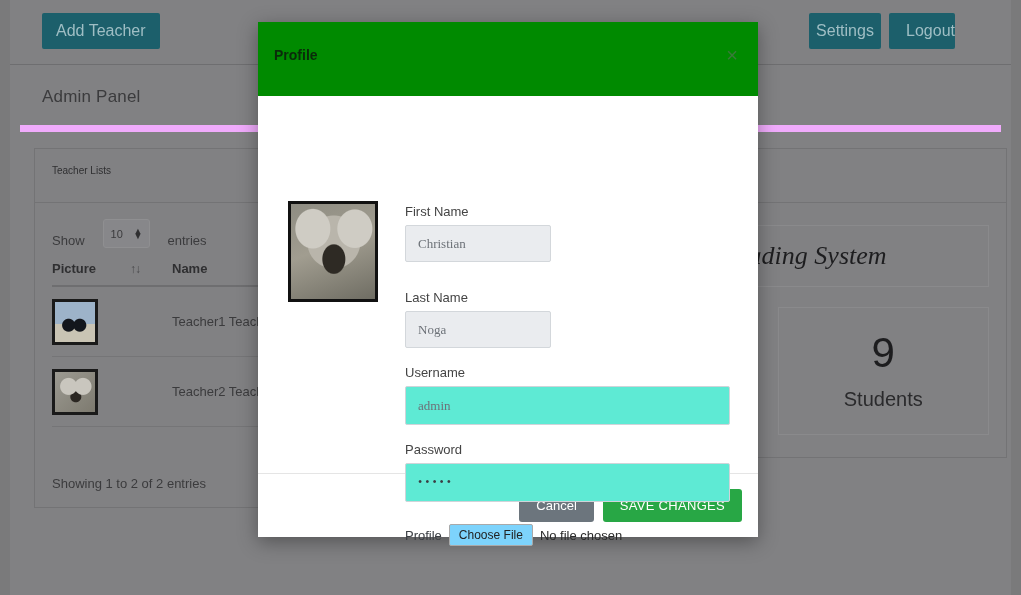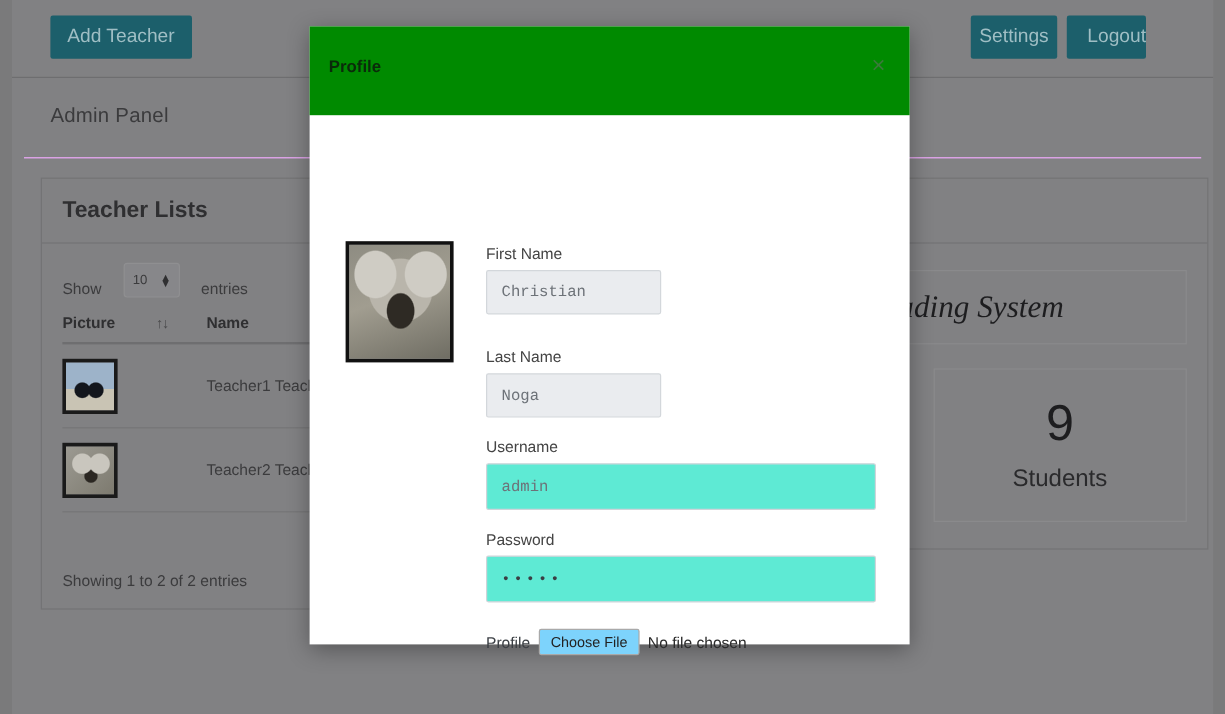--- a/index.html
+++ b/index.html
@@ -52,21 +52,21 @@
   .btn-add-teacher { left: 32px; top: 13px; }
   .btn-settings { right: 74px; top: 13px; width: 72px; padding: 0; text-align: center; }
   .btn-logout { right: 0px; top: 13px; width: 66px; padding: 0; text-align: right; }
   .nav-right-wrap { position: absolute; right: 56px; top: 0; width: 140px; height: 78px; }
 
   
   .admin-strip {
     position: absolute;
     left: 10px; top: 66px; right: 10px;
     height: 66px;
-    border-bottom: 1px solid #f0abfc;
+    border-bottom: 7px solid #f0abfc;
     text-decoration: underline;
   }
   .admin-panel-title {
     position: absolute;
     left: 22px; top: 21px;
     font-size: 17px;
     color: #3b3b3d;
     letter-spacing: .2px;
   }
 
@@ -77,22 +77,22 @@
     background: transparent;
   }
   .panel-heading {
     border-bottom: 1px solid #737375;
     height: 54px;
     position: relative;
   }
   .panel-title {
     position: absolute;
     left: 17px; top: 16px;
-    font-size: 19px;
-    font-weight: bold;
+    font-size: 10px;
+    font-weight: normal;
     color: #2f2f31;
   }
   .teacher-panel { left: 24px; top: 148px; width: 470px; height: 360px; }
 
   .dt-controls {
     position: absolute;
     left: 17px; top: 70px;
     font-size: 13px;
     color: #3b3b3d;
     display: flex;
@@ -278,21 +278,21 @@
   .row2 { display: flex; gap: 28px; flex-direction: column; }
   .col2 { width: 146px; }
   .input {
     width: 100%;
     height: 37px;
     border: 1px solid #d3d7db;
     border-radius: 2px;
     background: #eaecef;
     color: #6d7278;
     font-size: 13px;
-    font-family: Liberation Mono, monospace;
+    font-family: Liberation Serif, serif;
     padding: 0 12px;
   }
   .input-white {
     background: #5eead4;
     border: 1px solid #cfd4d9;
     color: #6d7278;
     height: 39px;
   }
   .input-pw {
     letter-spacing: 3px;
@@ -468,14 +468,18 @@
 
       <div class="file-row">
         <span>Profile</span>
         <button class="choose-file">Choose File</button>
         <span class="file-name">No file chosen</span>
       </div>
 
     </div>
   </div>
 
+  <div class="modal-footer">
+    <button class="btn-cancel">Cancel</button>
+    <button class="btn-save">SAVE CHANGES</button>
+  </div>
 
 </div>
 
 </body></html>

